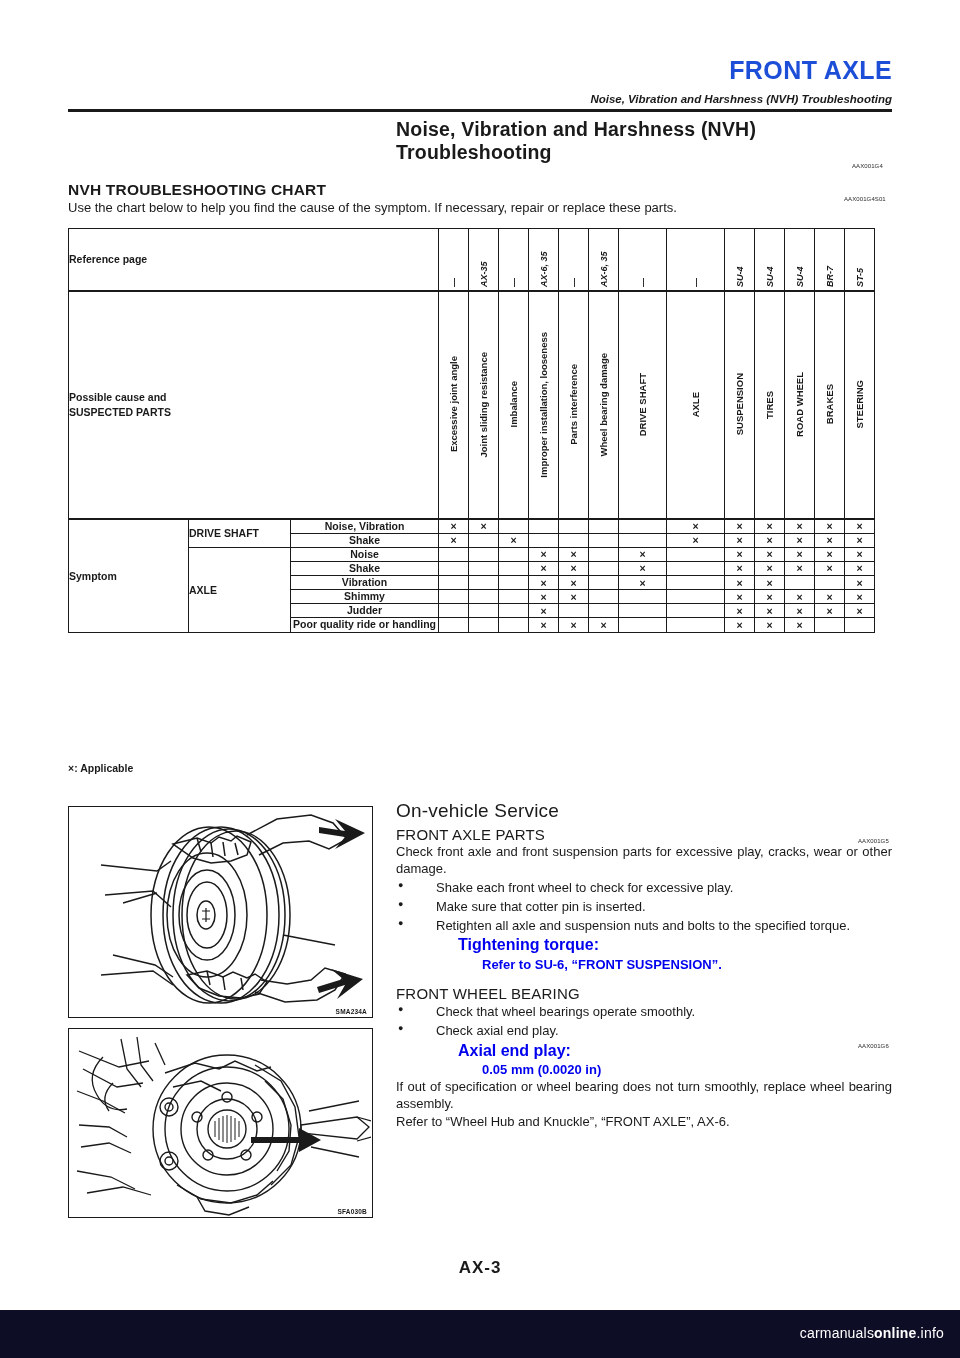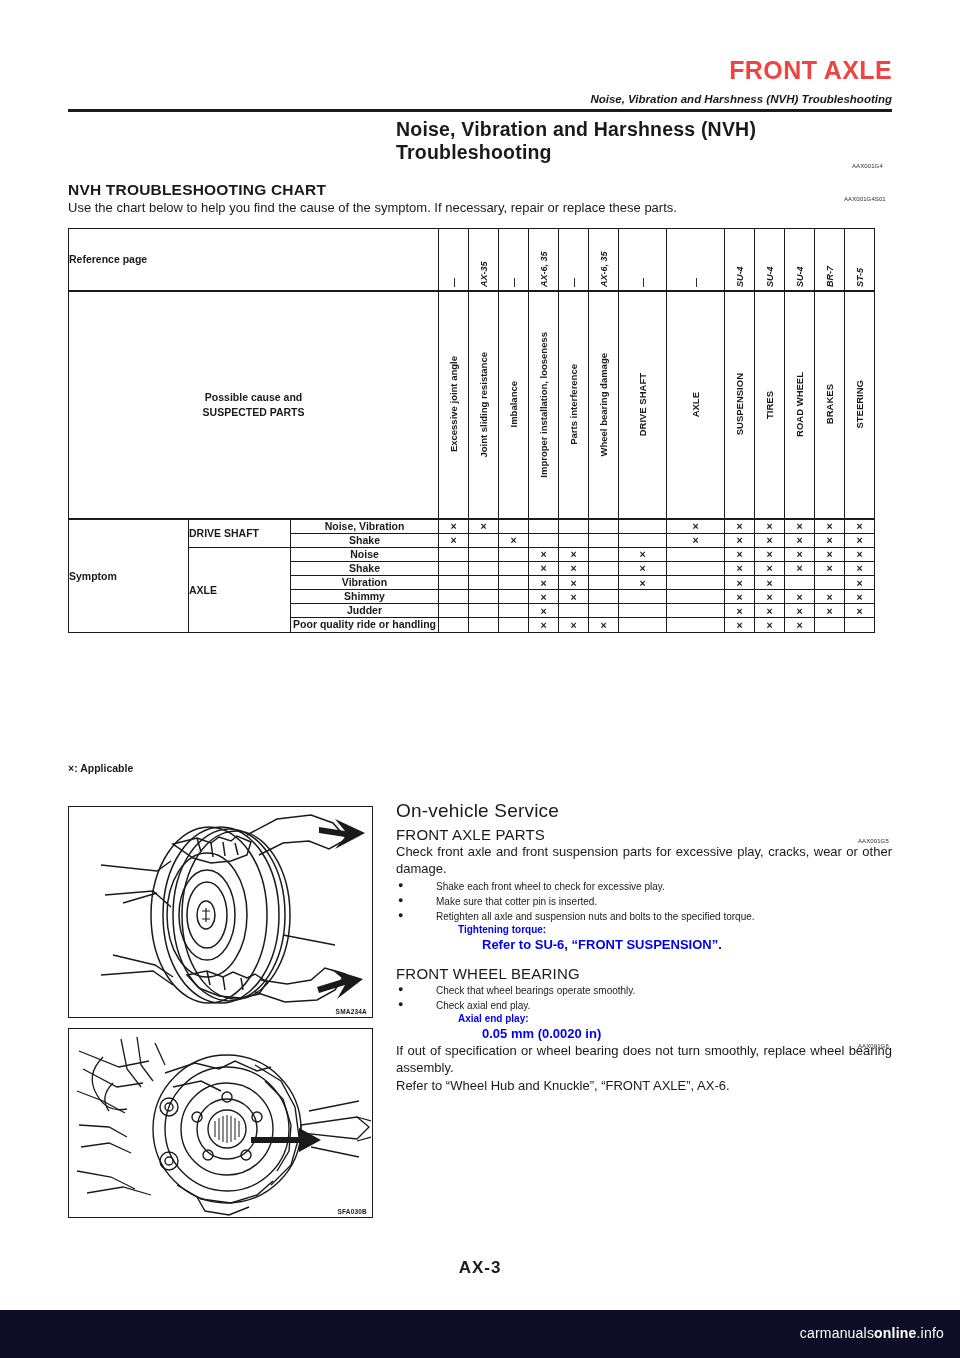--- a/index.html
+++ b/index.html
@@ -10,21 +10,21 @@
     font-family:"Liberation Sans", sans-serif;
     color:#1a1a1a;
     position:relative;
     overflow:hidden;
   }
   .page { position:absolute; left:0; top:0; width:960px; height:1358px; }
 
   
   .hdr { position:absolute; left:68px; top:58px; width:824px; }
   .hdr-title {
-    text-align:right; color:#ef4444; font-weight:bold;
+    text-align:right; color:#1d4ed8; font-weight:bold;
     font-size:25px; letter-spacing:.4px; line-height:1;
   }
   .hdr-sub {
     text-align:right; font-style:italic; font-weight:bold;
     font-size:11.5px; margin-top:10px; color:#1a1a1a;
   }
   .hdr-rule { border-top:3px solid #1a1a1a; margin-top:4px; }
 
   
   .sec-title {
@@ -63,21 +63,21 @@
     white-space:nowrap; text-align:left;
     margin:0 auto; display:block;
     font-size:9.5px; font-weight:bold;
   }
   .vert-ref { font-style:italic; font-size:9px; }
   .vcell { height:62px; text-align:center; }
   .vcell .vert { height:56px; }
 
   .causerow td { height:228px; }
   .cause-label {
-    text-align:center; padding-left:14px; font-size:11.5px;
+    text-align:left; padding-left:14px; font-size:11.5px;
     vertical-align:middle; line-height:1.35;
   }
   .vcell2 { text-align:center; vertical-align:bottom; padding-bottom:6px; }
   .vcell2 .vert { max-height:214px; }
 
   .symp-label {
     text-align:left; padding-left:14px; font-size:11.5px;
     vertical-align:middle;
     margin-left:16px;
   }
@@ -105,28 +105,28 @@
     font-size:6.5px; font-weight:bold; letter-spacing:.2px;
   }
 
   
   .body-col { position:absolute; left:396px; top:800px; width:496px; }
   .h1b { font-size:19px; font-weight:normal; letter-spacing:.2px; }
   .h2b { font-size:15px; font-weight:normal; margin-top:4px; letter-spacing:.2px; }
   .p { font-size:13px; line-height:1.3; text-align:justify; margin-top:1px; }
   .bullets { margin:2px 0 0 0; padding:0; list-style:none; }
   .bullets li {
-    font-size:10px; line-height:1.3; position:relative;
+    font-size:13px; line-height:1.3; position:relative;
     padding-left:40px; margin-top:2px; text-align:justify;
   }
   .bullets li::before {
     content:"\25CF"; position:absolute; left:2px; top:0; font-size:9px;
   }
   .blue { color:#0000ee; font-weight:bold; }
-  .ind1 { padding-left:62px; font-size:10px; line-height:1.32; }
+  .ind1 { padding-left:62px; font-size:16px; line-height:1.32; }
   .ind2 { padding-left:86px; font-size:13px; line-height:1.32; }
 
   .pageno {
     position:absolute; left:0; top:1258px; width:960px;
     text-align:center; font-size:17px; font-weight:bold; letter-spacing:1px;
   }
 
   
   .footbar {
     position:absolute; left:0; top:1310px; width:960px; height:64px;

